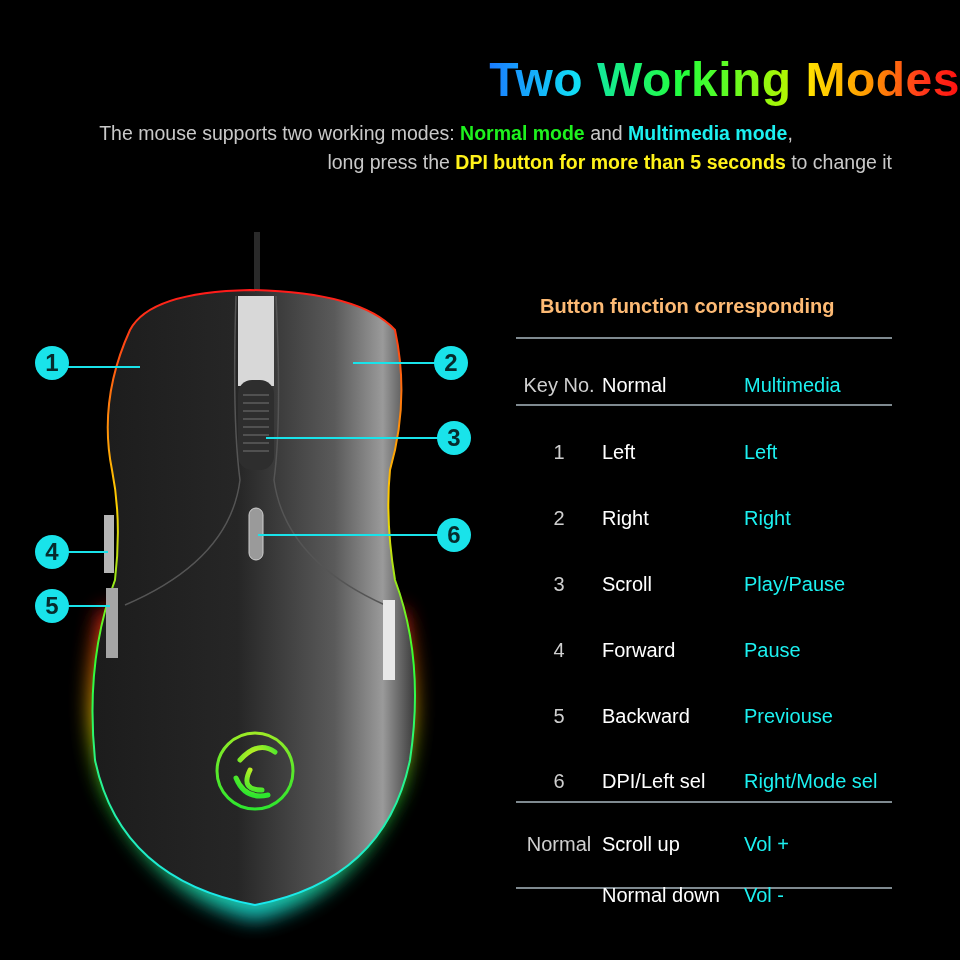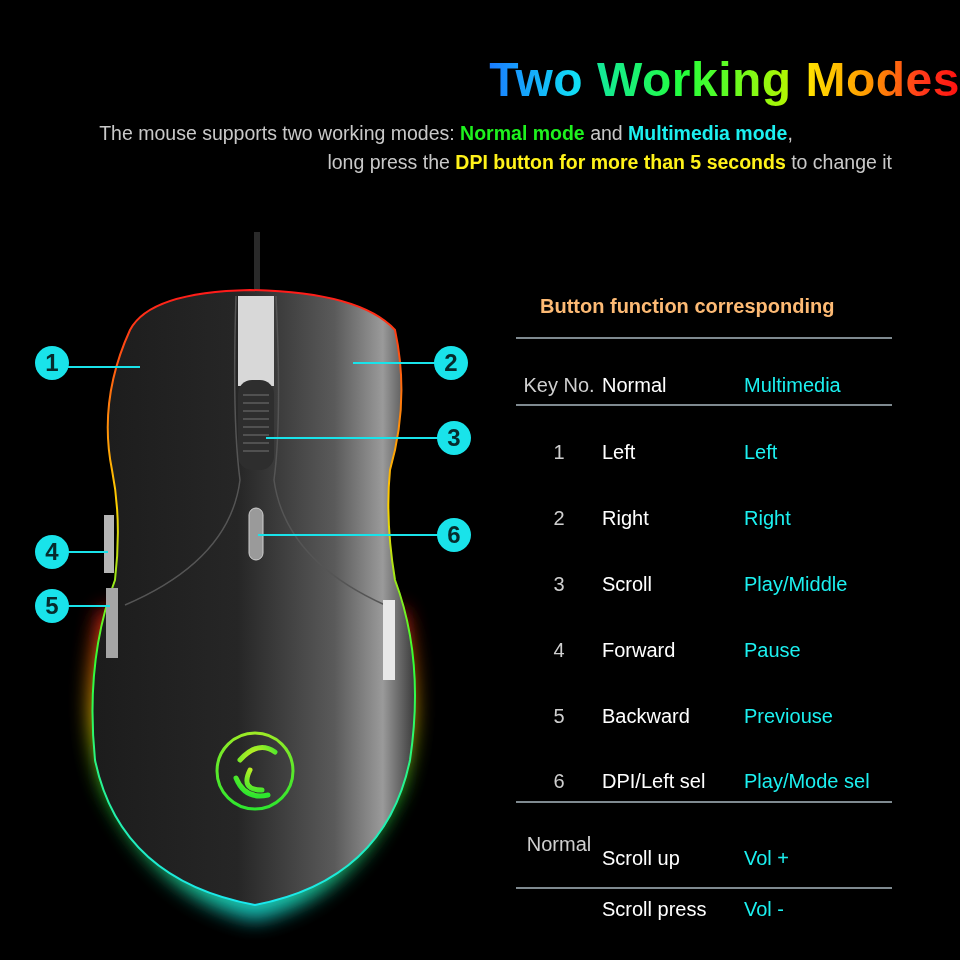--- a/index.html
+++ b/index.html
@@ -25,21 +25,21 @@
   .tbl-title{position:absolute;left:540px;top:295px;font-size:20px;font-weight:bold;color:#fdba74;}
   .tbl{position:absolute;left:516px;top:337px;width:376px;}
   .hr{height:2px;background:#7f8a90;width:376px;}
   .row{display:flex;height:37.8px;align-items:center;font-size:20px;margin-top:28px;}
   .col1{width:86px;text-align:center;color:#cfcfcf;}
   .col2{width:148px;color:#ffffff;}
   .col3{width:148px;text-align:left;color:#1cf0f0;margin-left:-6px;}
   .hdr{height:37px;}
   .scroll-block{display:flex;height:84px;}
   .scroll-key{width:86px;display:flex;align-items:center;justify-content:center;font-size:20px;color:#cfcfcf;}
-  .scroll-rows{display:flex;flex-direction:column;justify-content:flex-start;padding-top:16px;}
+  .scroll-rows{display:flex;flex-direction:column;justify-content:flex-start;padding-top:2px;}
   .scroll-rows .row{height:38px;}
 </style>
 </head>
 <body>
 
 <div class="title">
   <span class="t1">Two</span>
   <span class="t2">Working</span>
   <span class="t3">Modes</span>
 </div>
@@ -138,46 +138,46 @@
     <div class="col3">Left</div>
   </div>
   <div class="row">
     <div class="col1">2</div>
     <div class="col2">Right</div>
     <div class="col3">Right</div>
   </div>
   <div class="row">
     <div class="col1">3</div>
     <div class="col2">Scroll</div>
-    <div class="col3">Play/Middle</div>
+    <div class="col3">Play/Pause</div>
   </div>
   <div class="row">
     <div class="col1">4</div>
     <div class="col2">Forward</div>
     <div class="col3">Pause</div>
   </div>
   <div class="row">
     <div class="col1">5</div>
     <div class="col2">Backward</div>
     <div class="col3">Previouse</div>
   </div>
   <div class="row">
     <div class="col1">6</div>
     <div class="col2">DPI/Left sel</div>
-    <div class="col3">Play/Mode sel</div>
+    <div class="col3">Right/Mode sel</div>
   </div>
 
   <div class="hr"></div>
   <div class="scroll-block">
     <div class="scroll-key">Normal</div>
     <div class="scroll-rows">
       <div class="row">
         <div class="col2">Scroll up</div>
         <div class="col3">Vol +</div>
       </div>
       <div class="row">
-        <div class="col2">Scroll press</div>
+        <div class="col2">Normal down</div>
         <div class="col3">Vol -</div>
       </div>
     </div>
   </div>
   <div class="hr"></div>
 </div>
 
 </body></html>

